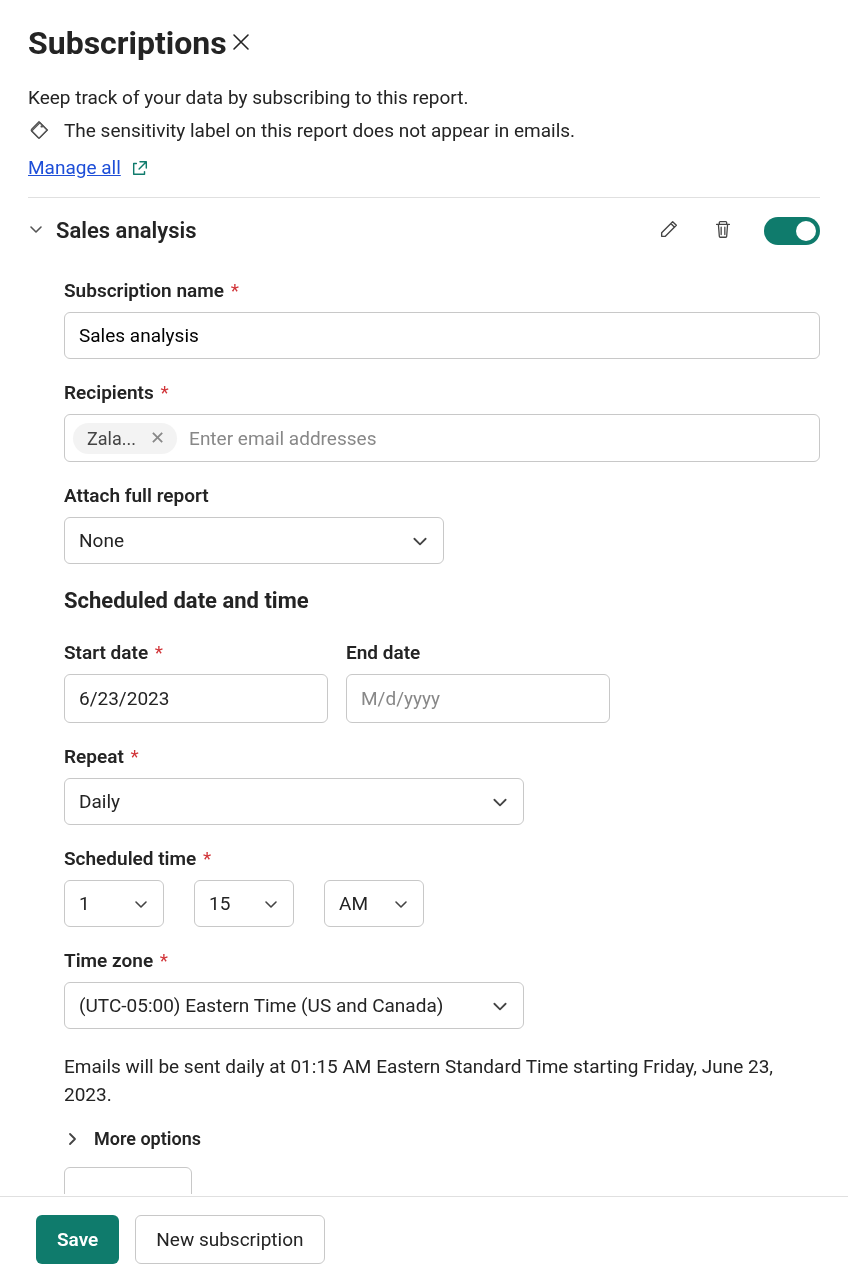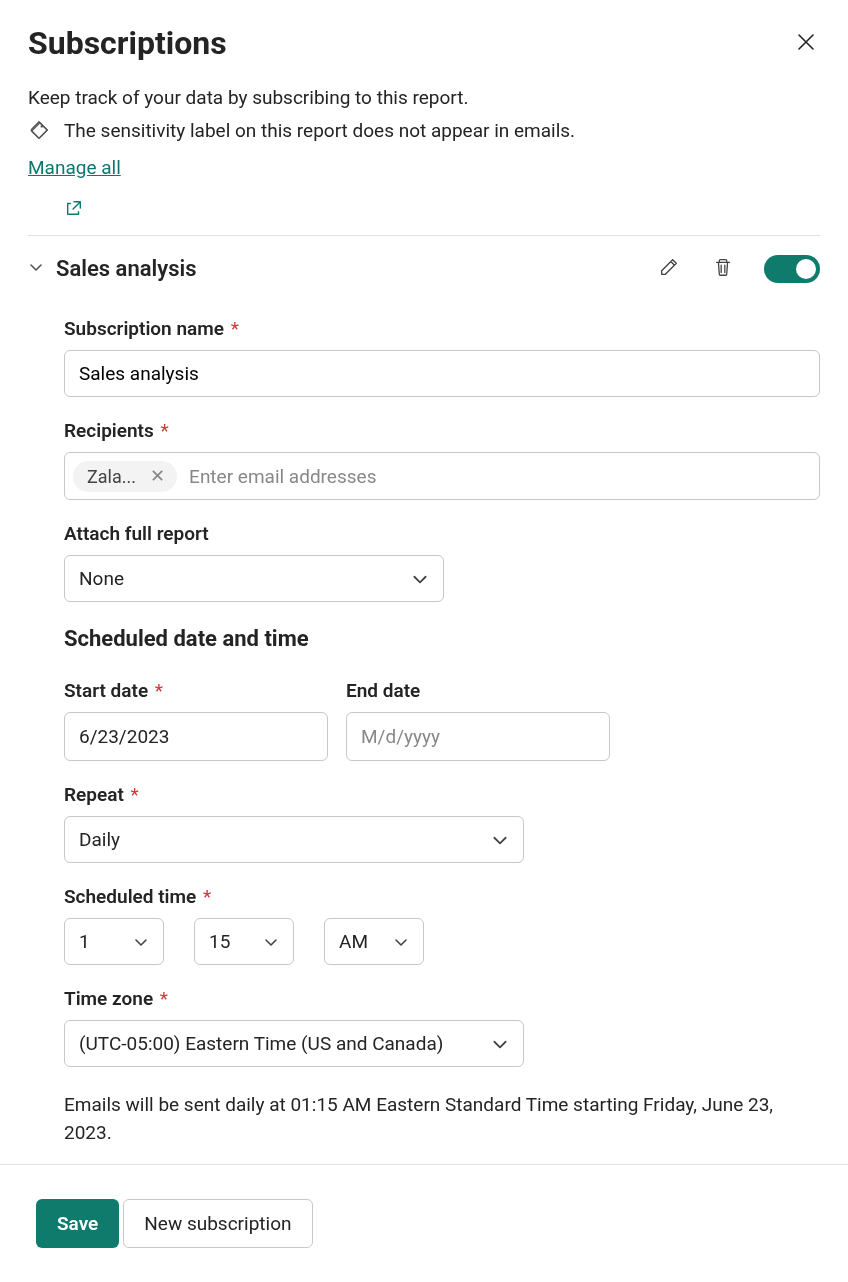--- a/index.html
+++ b/index.html
@@ -14,21 +14,20 @@
     position: relative;
   }
   .panel {
     padding: 24px 28px 0 28px;
     height: calc(100% - 88px);
     overflow: hidden;
   }
   .header-row {
     display: flex;
     align-items: flex-start;
-    justify-content: space-between;
   }
   h1.title {
     margin: 0 0 16px 0;
     font-size: 32px;
     font-weight: 700;
   }
   .close-btn {
     background: none;
     border: none;
     cursor: pointer;
@@ -43,27 +42,26 @@
   .sensitivity-row {
     display: flex;
     align-items: center;
     gap: 14px;
     font-size: 19px;
     margin-bottom: 14px;
   }
   .manage-link {
     display: inline-flex;
     align-items: center;
-    gap: 20px;
-    color: #0f766e;
+    gap: 10px;
+    color: #1d4ed8;
     font-size: 19px;
     text-decoration: underline;
     cursor: pointer;
     margin-bottom: 18px;
-    flex-direction: column;
   }
   .divider {
     border-top: 1px solid #e0e0e0;
     margin: 0 0 0 0;
   }
   .item-header {
     display: flex;
     align-items: center;
     padding: 18px 0 12px 0;
   }
@@ -155,22 +153,22 @@
   .mini2 { width:100px; }
   .mini3 { width:100px; }
   .summary { font-size:19px;margin:24px 0 8px 0;line-height:1.45; }
   .more-row {
     display:flex;align-items:center;gap:14px;font-size:18px;font-weight:600;
     margin:20px 0 0 0;cursor:pointer;
   }
   .footer {
     position:absolute;bottom:0;left:0;right:0;
     border-top:1px solid #e0e0e0;
-    padding:34px 36px;
-    display:flex;gap:4px;background:#fff;
+    padding:18px 36px;
+    display:flex;gap:16px;background:#fff;
   }
   .btn {
     font-size:19px;font-family:inherit;border-radius:6px;
     padding:12px 20px;cursor:pointer;border:1px solid transparent;
   }
   .btn-primary { background:#0f7b6c;color:#fff;font-weight:600; }
   .btn-secondary { background:#fff;color:#242424;border-color:#c8c8c8; }
   .ghost-box { border:1px solid #c8c8c8;border-radius:6px;width:128px;height:42px;margin-top:18px; }
 </style>
 </head>

